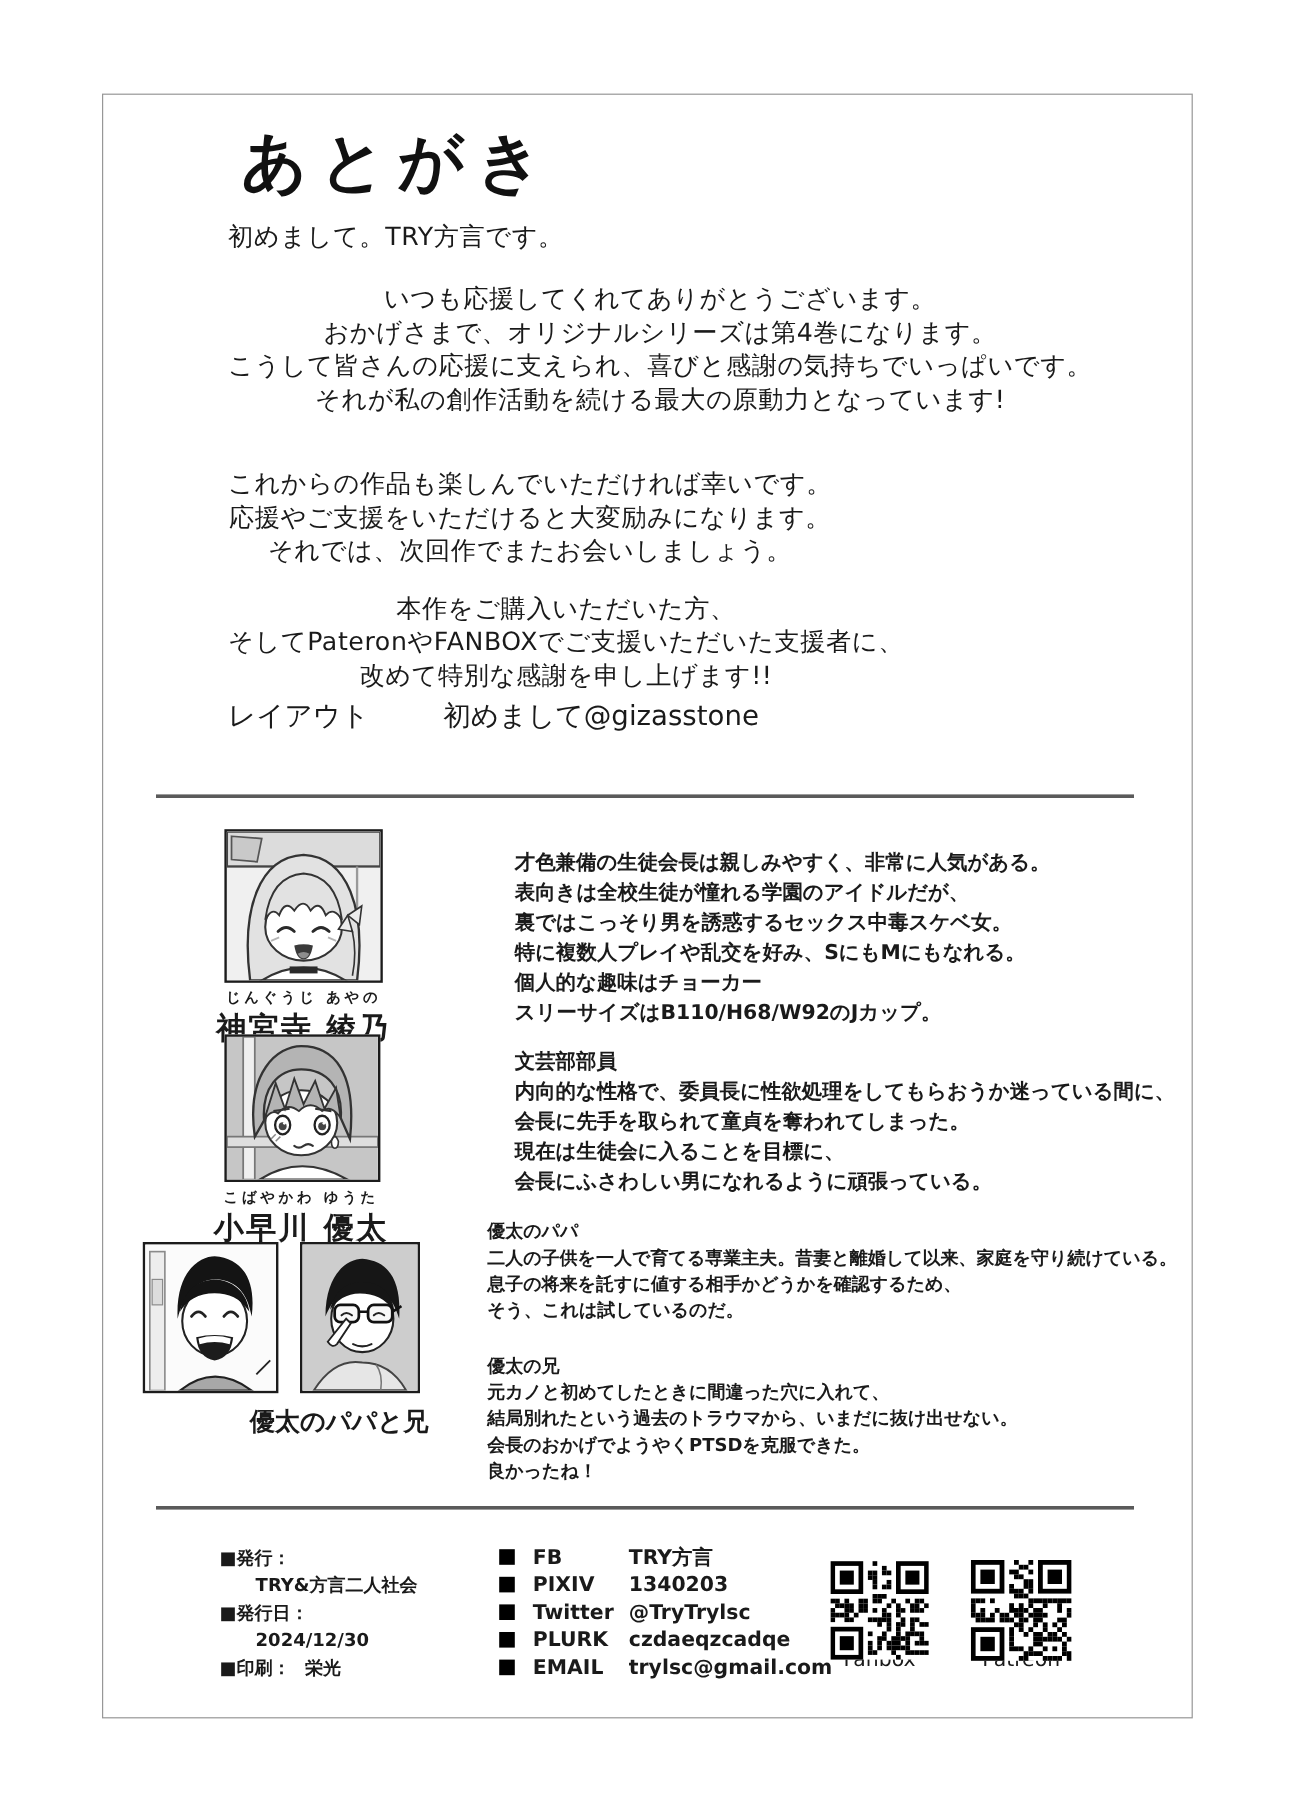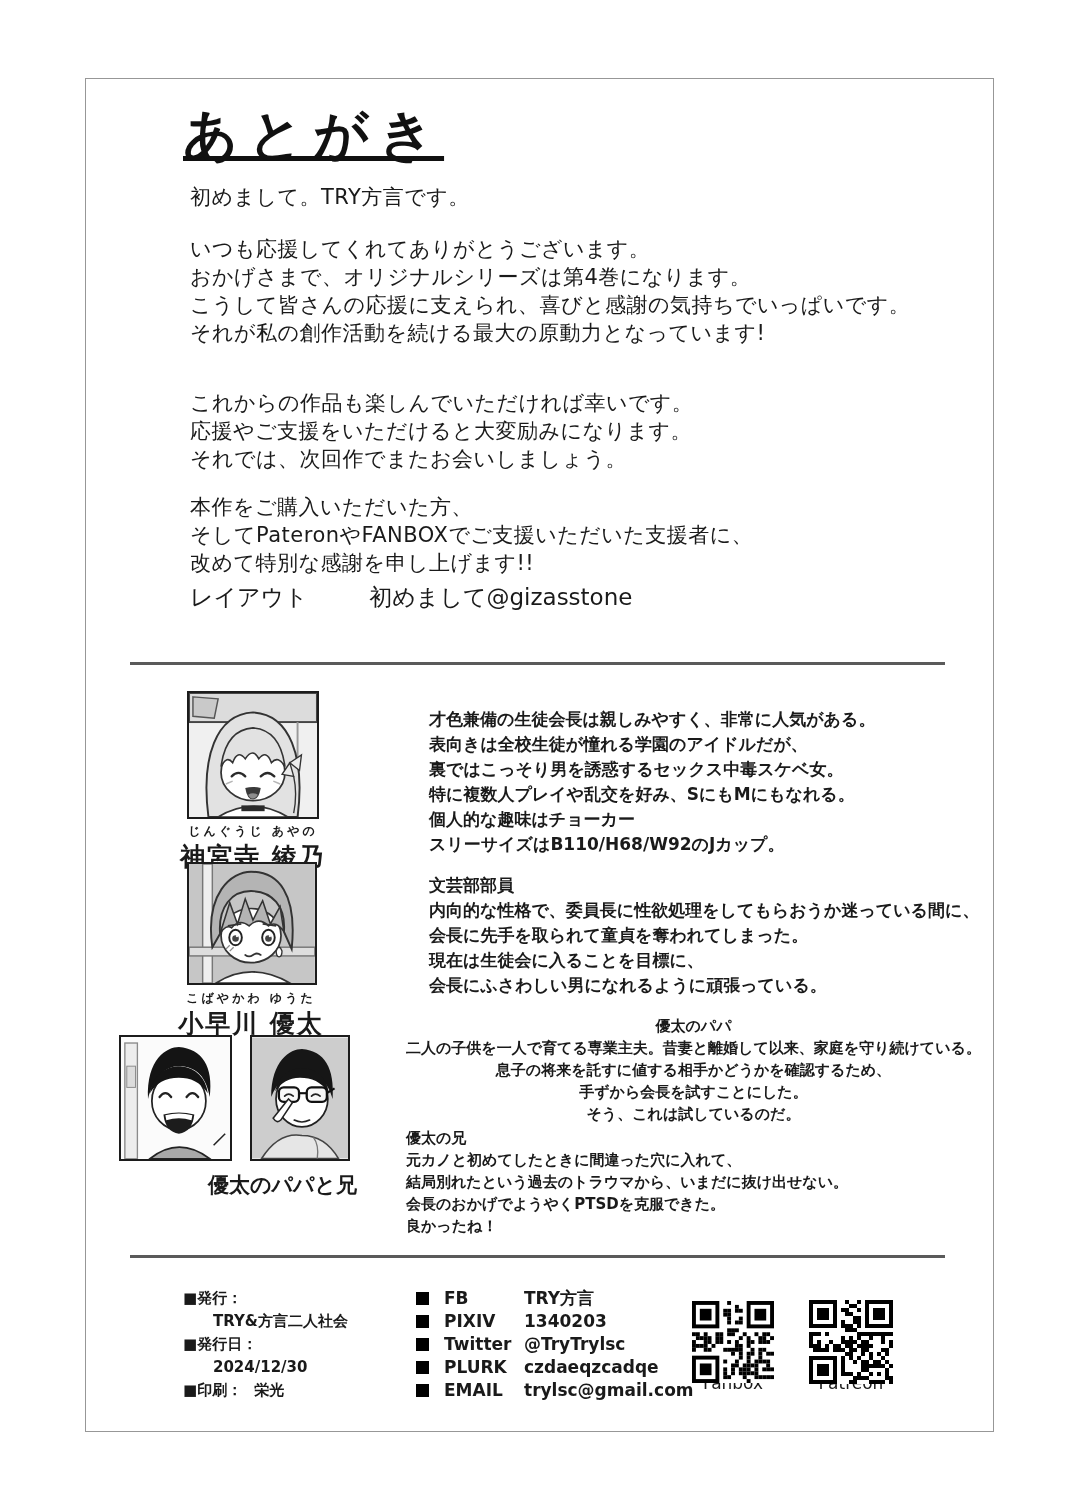--- a/index.html
+++ b/index.html
@@ -1,24 +1,24 @@
 <!DOCTYPE html>
 <html><head>
 <meta charset="utf-8">
 <style>
   * { margin:0; padding:0; box-sizing:border-box; }
   html,body { width:1080px; height:1511px; background:#ffffff; font-family:"DejaVu Sans", sans-serif; color:#1a1a1a; }
   .canvas { position:relative; width:1080px; height:1511px; background:#fff; overflow:hidden; }
   .page { position:absolute; left:85px; top:78px; width:909px; height:1354px; background:#fff; border:1px solid #979797; }
   .page * { position:absolute; }
 
-  .title { left:97px; top:20px; font-family:"DejaVu Serif", serif; font-weight:700; font-size:54px; letter-spacing:10px; color:#111;text-decoration:underline; }
+  .title { left:115px; top:20px; font-family:"DejaVu Serif", serif; font-weight:700; font-size:54px; letter-spacing:10px; color:#111; }
 
   .para { font-size:21px; line-height:28px; font-weight:400; letter-spacing:0.5px; white-space:nowrap; }
-  .para div { position:static; }
+  .para div { position:static;text-align:center; }
   .p1 { left:104px; top:104px; }
   .p2 { left:104px; top:156px; }
   .p3 { left:104px; top:310px; }
   .p4 { left:104px; top:414px; }
 
   .credits { left:104px; top:503px; font-size:23px; line-height:30px; white-space:nowrap; }
   .credit-row { position:static; display:block; }
   .credit-label { position:static; display:inline-block; width:172px; }
   .credit-value { position:static; }
 
@@ -38,21 +38,21 @@
   .name-ayano { left:62px; top:744px; width:210px; }
   .name-yuuta { left:60px; top:911px; width:210px; }
   .furigana { font-size:12px; font-weight:600; letter-spacing:3px; }
   .char-name { font-size:25px; font-weight:700; letter-spacing:2px; }
   .caption { left:27px; top:1092px; width:244px; text-align:right; font-size:21px; font-weight:600; white-space:nowrap; }
 
   .char-desc { font-weight:600; white-space:nowrap; }
   .char-desc div { position:static; }
   .desc-1 { left:343px; top:628px;  font-size:17px; line-height:25px; }
   .desc-2 { left:343px; top:794px;  font-size:17px; line-height:25px; }
-  .desc-papa    { left:320px; top:936px;  font-size:15px; line-height:22px;text-align:center; }
+  .desc-papa    { left:320px; top:936px;  font-size:15px; line-height:22px; }
   .desc-brother { left:320px; top:1048px; font-size:15px; line-height:22px; }
 
   .colophon-left { left:97px; top:1208px; font-size:15px; font-weight:600; line-height:23px; white-space:nowrap; }
   .colophon-left div { position:static; }
   .colophon-left .indent { padding-left:30px; }
   .colophon-left .printer { position:static; padding-left:12px; }
 
   .contacts { left:330px; top:1208px; font-size:17px; font-weight:600; line-height:23px; white-space:nowrap; }
   .contact-row { position:static; display:block; }
   .bullet { position:static; display:inline-block; width:13px; height:13px; background:#000; margin-right:15px; vertical-align:-1px; }
@@ -205,21 +205,20 @@
         <path d="M22,84 L38,64 L42,68 L30,86 Q26,90 22,84 Z" fill="#fff" stroke="#222" stroke-width="1.6"></path>
         <path d="M10,126 Q28,98 52,102 Q76,102 90,126 Z" fill="#e6e6e6" stroke="#444" stroke-width="1.6"></path>
         <path d="M64,104 Q70,112 68,126" fill="none" stroke="#777" stroke-width="1.4"></path>
       </svg>
     </div>
     <div class="caption">優太のパパと兄</div>
     <div class="char-desc desc-papa">
         <div>優太のパパ</div>
         <div>二人の子供を一人で育てる専業主夫。昔妻と離婚して以来、家庭を守り続けている。</div>
         <div>息子の将来を託すに値する相手かどうかを確認するため、</div>
-        <div>手ずから会長を試すことにした。</div>
         <div>そう、これは試しているのだ。</div>
       </div>
     <div class="char-desc desc-brother">
         <div>優太の兄</div>
         <div>元カノと初めてしたときに間違った穴に入れて、</div>
         <div>結局別れたという過去のトラウマから、いまだに抜け出せない。</div>
         <div>会長のおかげでようやくPTSDを克服できた。</div>
         <div>良かったね！</div>
       </div>
 

